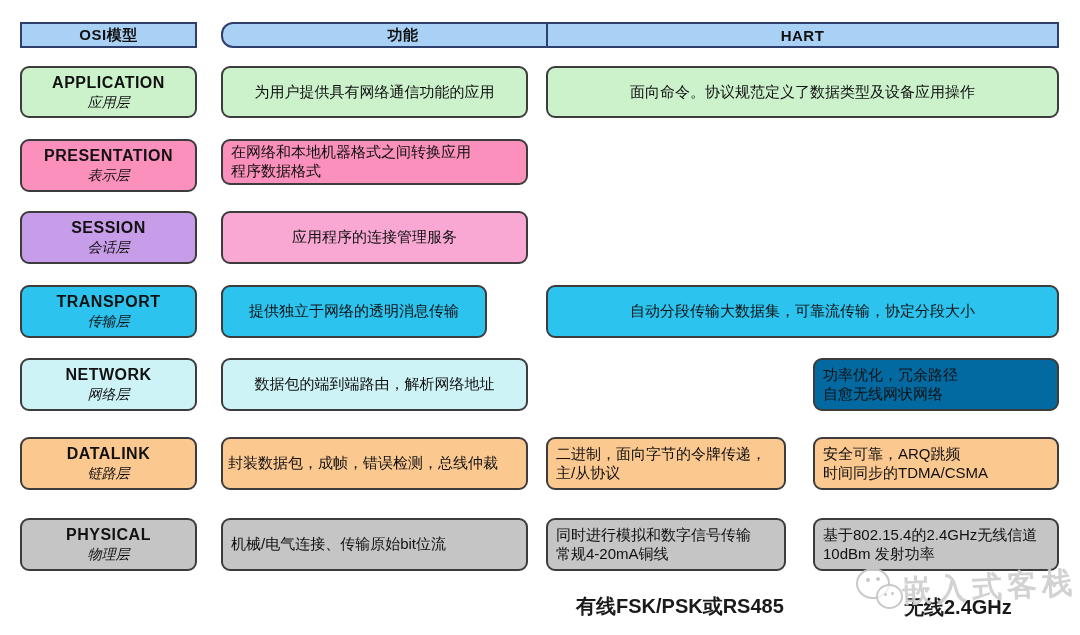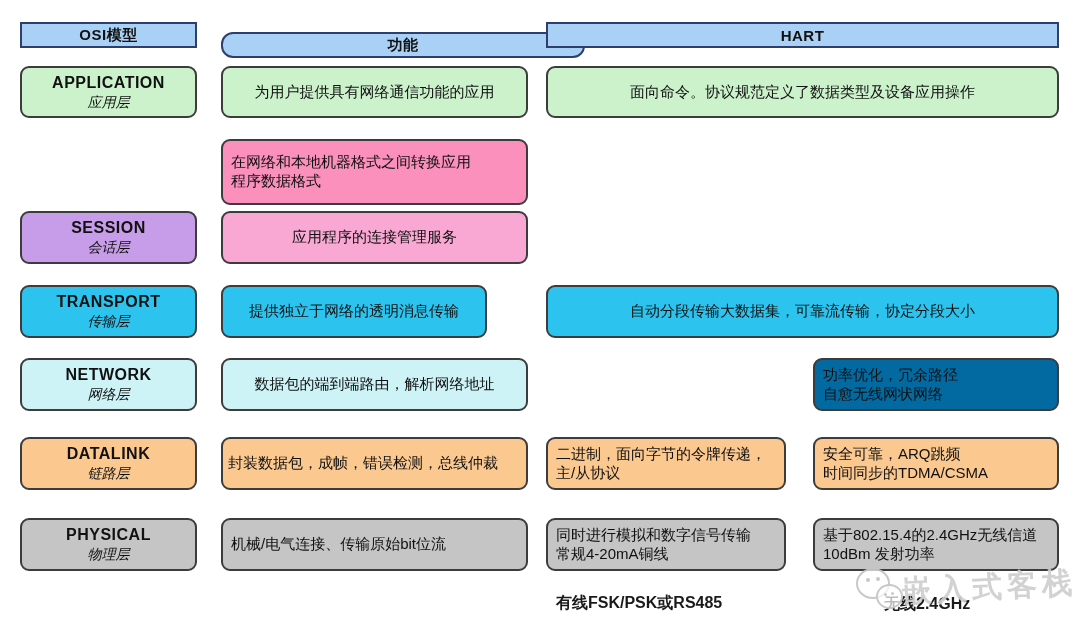--- a/index.html
+++ b/index.html
@@ -14,46 +14,50 @@
   }
   .box{
     border:2px solid #3c3c3c;border-radius:9px;display:flex;flex-direction:column;
     align-items:center;justify-content:center;line-height:1.25;
   }
   .layer-en{font-weight:bold;font-size:16px;letter-spacing:.5px;}
   .layer-cn{font-size:14px;margin-top:1px;font-style:italic;}
   .cell{font-size:15px;white-space:pre-line;}
   .cell.c{align-items:center;text-align:right;padding:2px 6px;}
   .cell.l{align-items:flex-start;justify-content:center;text-align:left;padding:4px 8px;}
-  .footer-label{font-size:16px;font-weight:bold;color:#1a1a1a;white-space:nowrap;}
+  .footer-label{font-size:20px;font-weight:bold;color:#1a1a1a;white-space:nowrap;margin-left:20px;}
   .watermark{
     color:#cfcfcf;font-size:30px;font-weight:bold;letter-spacing:5px;
     transform:rotate(-3deg);opacity:.92;white-space:nowrap;z-index:5;
   }
   .wm-icon{z-index:5;opacity:.95;}
   .wm-bubble{position:absolute;border:2px solid #c6c6c6;background:rgba(255,255,255,.75);border-radius:50%;}
   .wm-eye{position:absolute;width:4px;height:4px;border-radius:50%;background:#c6c6c6;}
 </style>
 </head>
 <body>
 
 <div id="stage">
 
   <div class="abs hdr" style="left: 20px; top: 22px; width: 177px; height: 26px; background: rgb(169, 209, 245);">OSI模型</div>
-  <div class="abs hdr" style="left: 221px; top: 32px; width: 364px; height: 26px; background: rgb(169, 209, 245); border-radius: 12px;">功能</div>
+  <div class="abs hdr" style="left: 221px; top: 22px; width: 364px; height: 26px; background: rgb(169, 209, 245); border-radius: 12px;">功能</div>
   <div class="abs hdr" style="left: 546px; top: 22px; width: 513px; height: 26px; background: rgb(169, 209, 245);">HART</div>
 
   <div class="abs box" style="left: 20px; top: 66px; width: 177px; height: 52px; background: rgb(204, 242, 204);">
     <div class="layer-en">APPLICATION</div>
     <div class="layer-cn">应用层</div>
   </div>
   <div class="abs box cell c" style="left: 221px; top: 66px; width: 307px; height: 52px; background: rgb(204, 242, 204);">为用户提供具有网络通信功能的应用</div>
   <div class="abs box cell c" style="left: 546px; top: 66px; width: 513px; height: 52px; background: rgb(204, 242, 204);">面向命令。协议规范定义了数据类型及设备应用操作</div>
 
-  <div class="abs box cell l" style="left: 221px; top: 139px; width: 307px; height: 66px; background: rgb(250, 144, 187);">在网络和本地机器格式之间转换应用
+  <div class="abs box" style="left: 20px; top: 139px; width: 177px; height: 53px; background: rgb(250, 144, 187);">
+    <div class="layer-en">PRESENTATION</div>
+    <div class="layer-cn">表示层</div>
+  </div>
+  <div class="abs box cell l" style="left: 221px; top: 139px; width: 307px; height: 46px; background: rgb(250, 144, 187);">在网络和本地机器格式之间转换应用
 程序数据格式</div>
 
   <div class="abs box" style="left: 20px; top: 211px; width: 177px; height: 53px; background: rgb(199, 156, 232);">
     <div class="layer-en">SESSION</div>
     <div class="layer-cn">会话层</div>
   </div>
   <div class="abs box cell c" style="left: 221px; top: 211px; width: 307px; height: 53px; background: #f9a8d4;">应用程序的连接管理服务</div>
 
   <div class="abs box" style="left: 20px; top: 285px; width: 177px; height: 53px; background: rgb(44, 195, 238);">
     <div class="layer-en">TRANSPORT</div>

